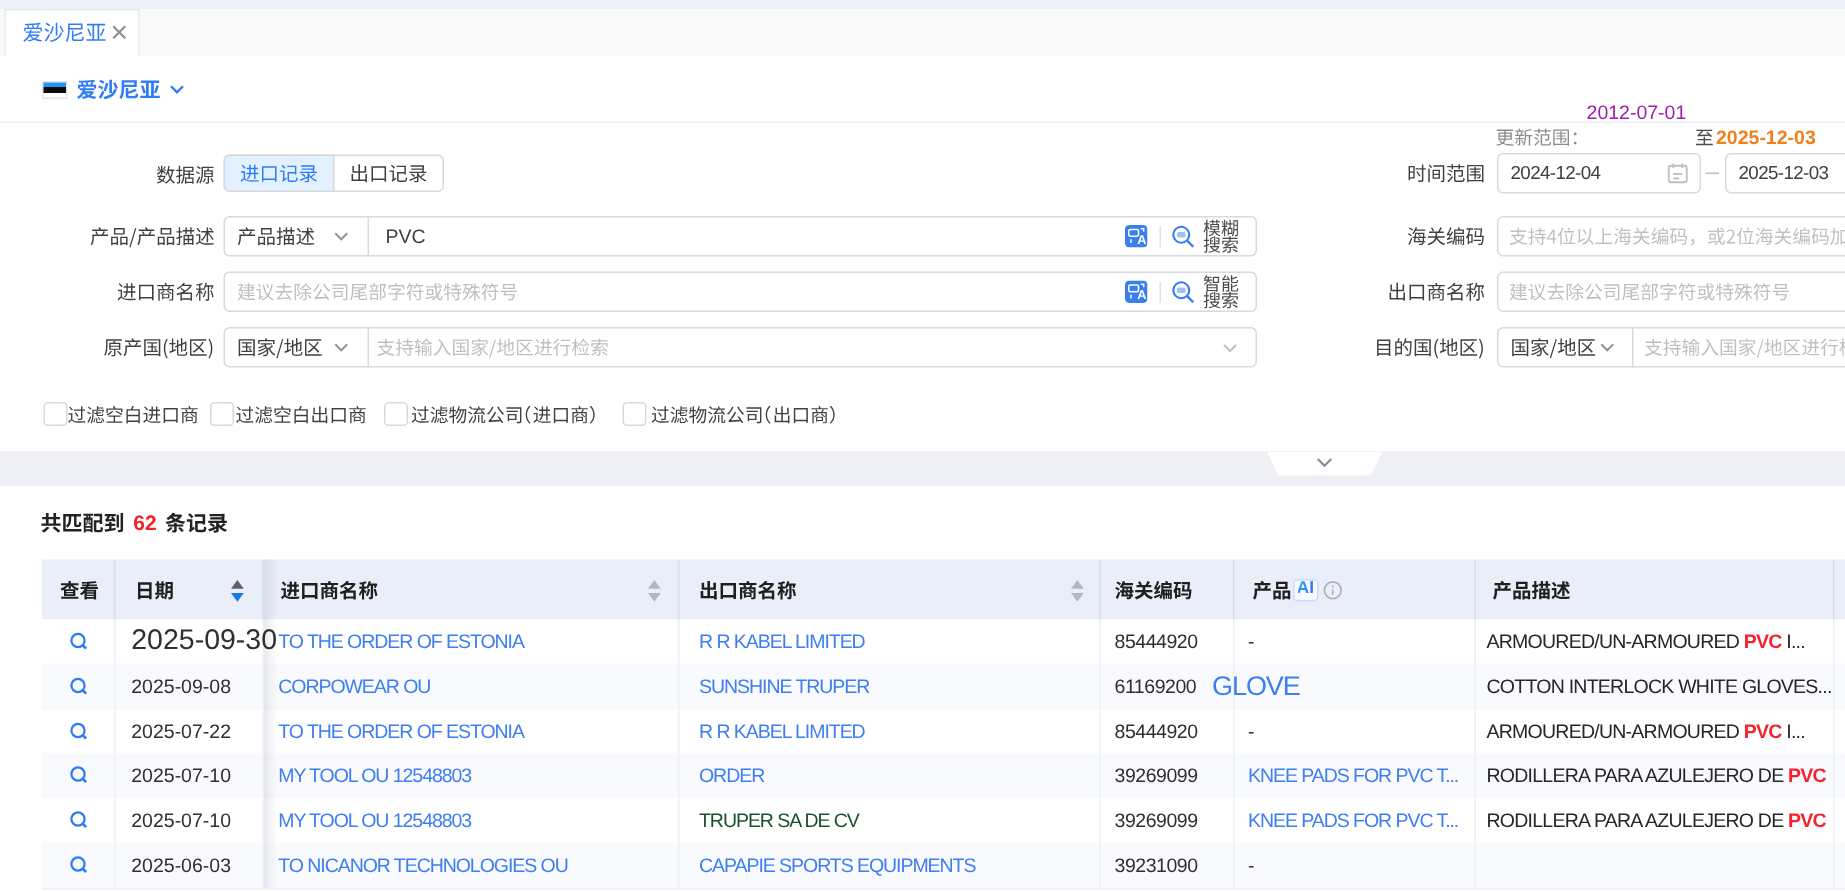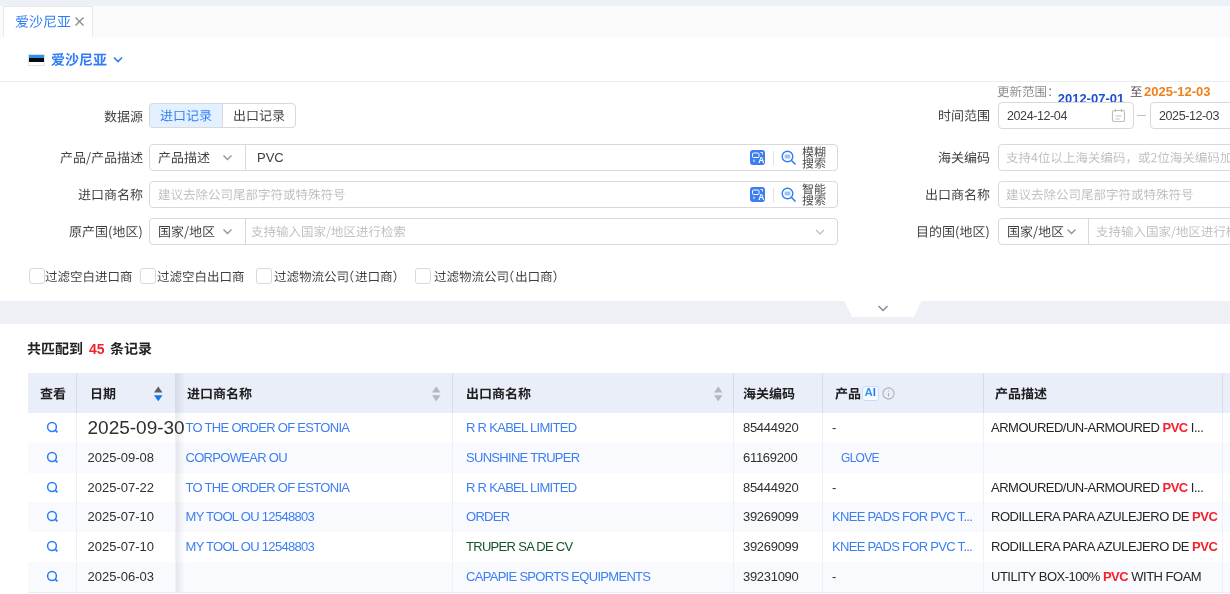--- a/index.html
+++ b/index.html
@@ -111,21 +111,21 @@
     </svg>
 <svg class="ab" style="left:251px;top:223px" width="156" height="17">
       <path transform="translate(0,13.25) scale(0.0125,-0.0125)" fill="#bfbfbf" d="M459 840V687H77V613H459V458H123V385H230L208 377C262 269 337 180 431 110C315 52 179 15 36 -8C51 -25 70 -60 77 -80C230 -52 375 -7 501 63C616 -5 754 -50 917 -74C928 -54 948 -21 965 -3C815 16 684 54 576 110C690 188 782 293 839 430L787 461L773 458H537V613H921V687H537V840ZM286 385H729C677 287 600 210 504 151C410 212 336 290 286 385Z M1448 204C1491 150 1539 74 1558 26L1620 65C1599 113 1549 185 1506 237ZM1626 835V710H1413V642H1626V515H1362V446H1758V334H1373V265H1758V11C1758 -2 1754 -7 1739 -7C1724 -8 1671 -9 1615 -6C1625 -27 1635 -58 1638 -79C1712 -79 1761 -78 1790 -67C1821 -55 1830 -34 1830 11V265H1954V334H1830V446H1960V515H1698V642H1912V710H1698V835ZM1171 839V638H1042V568H1171V351C1117 334 1067 320 1028 309L1047 235L1171 275V11C1171 -4 1166 -8 1154 -8C1142 -8 1103 -8 1060 -7C1069 -28 1079 -59 1081 -77C1144 -78 1183 -75 1207 -63C1232 -51 1241 -31 1241 10V298L1350 334L1340 403L1241 372V568H1347V638H1241V839Z M2734 447V85H2793V447ZM2861 484V5C2861 -6 2857 -9 2846 -10C2833 -10 2793 -10 2747 -9C2757 -27 2765 -54 2767 -71C2826 -71 2866 -70 2890 -60C2915 -49 2922 -31 2922 5V484ZM2071 330C2079 338 2108 344 2140 344H2219V206C2152 190 2090 176 2042 167L2059 96L2219 137V-79H2285V154L2368 176L2362 239L2285 221V344H2365V413H2285V565H2219V413H2132C2158 483 2183 566 2203 652H2367V720H2217C2225 756 2231 792 2236 827L2166 839C2162 800 2157 759 2150 720H2047V652H2137C2119 569 2100 501 2091 475C2077 430 2065 398 2048 393C2056 376 2067 344 2071 330ZM2659 843C2593 738 2469 639 2348 583C2366 568 2386 545 2397 527C2424 541 2451 557 2477 574V532H2847V581C2872 566 2899 551 2926 537C2935 557 2956 581 2974 596C2869 641 2774 698 2698 783L2720 816ZM2506 594C2562 635 2615 683 2659 734C2710 678 2765 633 2826 594ZM2614 406V327H2477V406ZM2415 466V-76H2477V130H2614V-1C2614 -10 2612 -12 2604 -13C2594 -13 2568 -13 2537 -12C2546 -30 2554 -57 2556 -74C2599 -74 2630 -74 2651 -63C2672 -52 2677 -33 2677 -1V466ZM2477 269H2614V187H2477Z M3295 755C3361 709 3412 653 3456 591C3391 306 3266 103 3041 -13C3061 -27 3096 -58 3110 -73C3313 45 3441 229 3517 491C3627 289 3698 58 3927 -70C3931 -46 3951 -6 3964 15C3631 214 3661 590 3341 819Z M4592 320C4629 286 4671 238 4691 206L4743 237C4722 268 4679 315 4641 347ZM4228 196V132H4777V196H4530V365H4732V430H4530V573H4756V640H4242V573H4459V430H4270V365H4459V196ZM4086 795V-80H4162V-30H4835V-80H4914V795ZM4162 40V725H4835V40Z M5423 824C5436 802 5450 775 5461 750H5084V544H5157V682H5846V544H5923V750H5551C5539 780 5519 817 5501 847ZM5790 481C5734 429 5647 363 5571 313C5548 368 5514 421 5467 467C5492 484 5516 501 5537 520H5789V586H5209V520H5438C5342 456 5205 405 5080 374C5093 360 5114 329 5121 315C5217 343 5321 383 5411 433C5430 415 5446 395 5460 374C5373 310 5204 238 5078 207C5091 191 5108 165 5116 148C5236 185 5391 256 5489 324C5501 300 5510 277 5516 254C5416 163 5221 69 5061 32C5076 15 5092 -13 5100 -32C5244 12 5416 95 5530 182C5539 101 5521 33 5491 10C5473 -7 5454 -10 5427 -10C5406 -10 5372 -9 5336 -5C5348 -26 5355 -56 5356 -76C5388 -77 5420 -78 5441 -78C5487 -78 5513 -70 5545 -43C5601 -1 5625 124 5591 253L5639 282C5693 136 5788 20 5916 -38C5927 -18 5949 9 5966 23C5840 73 5744 186 5697 319C5752 355 5806 395 5852 432Z M6011 -179H6078L6377 794H6311Z M6821 747V473L6713 428L6741 361L6821 395V79C6821 -30 6854 -57 6969 -57C6995 -57 7188 -57 7216 -57C7320 -57 7345 -13 7356 125C7336 128 7306 140 7289 153C7282 38 7272 11 7213 11C7173 11 7005 11 6972 11C6905 11 6893 22 6893 77V426L7027 483V143H7098V513L7238 573C7238 412 7236 301 7231 277C7226 254 7217 250 7201 250C7191 250 7158 250 7134 252C7143 235 7149 206 7152 186C7180 186 7220 186 7246 194C7276 201 7295 219 7301 260C7308 299 7310 449 7310 637L7314 651L7261 671L7247 660L7232 646L7098 590V840H7027V560L6893 504V747ZM6425 154 6455 79C6543 118 6657 169 6764 219L6747 286L6633 238V528H6751V599H6633V828H6562V599H6434V528H6562V208C6510 187 6463 168 6425 154Z M8319 786H7489V-50H8344V22H7563V713H8319ZM7651 585C7729 521 7816 445 7897 369C7812 283 7716 207 7618 149C7636 136 7665 107 7678 92C7772 154 7864 231 7950 319C8037 236 8114 155 8164 92L8225 147C8171 210 8090 291 8001 374C8073 455 8139 544 8194 637L8123 665C8075 580 8015 498 7947 422C7866 496 7781 568 7705 629Z M8473 778C8528 728 8595 655 8626 609L8684 657C8651 701 8582 770 8527 819ZM9112 819V658H8947V819H8873V658H8731V586H8873V469L8871 407H8725V335H8863C8848 259 8815 185 8740 128C8756 117 8784 89 8794 74C8883 142 8922 239 8937 335H9112V80H9187V335H9336V407H9187V586H9316V658H9187V819ZM8947 586H9112V407H8945L8947 468ZM8654 478H8442V408H8580V121C8535 104 8483 60 8430 2L8480 -66C8532 2 8581 61 8615 61C8637 61 8669 28 8711 2C8780 -42 8864 -53 8988 -53C9083 -53 9263 -47 9334 -43C9335 -21 9347 15 9356 35C9259 24 9108 16 8990 16C8877 16 8793 23 8727 64C8694 85 8673 104 8654 115Z M9827 780V708H10319V780ZM9659 841C9608 768 9511 679 9427 622C9440 608 9461 579 9471 562C9561 626 9664 724 9731 811ZM9783 504V432H10120V17C10120 1 10113 -4 10094 -5C10076 -6 10008 -6 9937 -3C9948 -25 9959 -56 9962 -77C10060 -77 10117 -77 10151 -66C10184 -53 10196 -30 10196 16V432H10347V504ZM9699 626C9630 512 9520 396 9417 322C9432 307 9459 274 9470 259C9507 289 9546 325 9584 364V-83H9658V446C9700 496 9738 548 9770 600Z M10860 530V465H11199V530ZM10789 355C10817 279 10845 179 10853 113L10915 131C10906 195 10878 294 10848 370ZM10983 383C11001 307 11018 208 11023 142L11086 153C11080 218 11062 315 11042 391ZM10571 840V650H10441V580H10564C10537 448 10481 293 10425 211C10437 193 10455 160 10463 138C10503 200 10541 300 10571 404V-79H10640V442C10666 393 10695 335 10708 304L10753 357C10738 387 10663 505 10640 539V580H10744V650H10640V840ZM11016 847C10948 706 10829 579 10703 502C10717 487 10739 455 10748 440C10850 511 10950 611 11026 726C11103 626 11218 518 11319 451C11327 471 11344 501 11358 519C11256 579 11131 689 11062 786L11082 823ZM10735 35V-32H11330V35H11146C11198 129 11258 265 11300 373L11234 391C11199 284 11136 131 11082 35Z M12025 104C12110 58 12217 -12 12269 -58L12330 -14C12273 32 12165 98 12082 141ZM11682 136C11625 82 11535 26 11453 -11C11470 -23 11498 -47 11511 -61C11590 -20 11686 46 11750 109ZM11586 319C11603 326 11629 329 11813 341C11731 302 11661 272 11629 260C11571 236 11527 222 11494 219C11501 200 11511 166 11514 153C11540 162 11579 166 11871 185V10C11871 -2 11867 -6 11850 -6C11835 -8 11781 -8 11719 -6C11731 -26 11743 -54 11747 -75C11820 -75 11871 -75 11902 -63C11935 -52 11944 -32 11944 8V189L12189 204C12216 176 12240 148 12256 126L12314 166C12271 221 12181 304 12110 362L12057 328C12083 306 12111 281 12138 255L11701 232C11842 285 11984 352 12119 434L12065 480C12021 451 11973 424 11924 398L11701 385C11770 419 11839 460 11902 505L11872 528H12254V405H12328V593H11931V686H12315V752H11931V841H11853V752H11468V686H11853V593H11458V405H11529V528H11826C11755 473 11666 425 11638 411C11610 396 11585 387 11566 385C11573 367 11583 333 11586 319Z"></path>
     </svg>
 <svg class="ab" style="left:814px;top:228px" width="12" height="9">
       <path d="M2 2 L6 6 L10 2" stroke="#bfbfbf" stroke-width="1.3" fill="none"></path>
     </svg>
 <svg class="ab" style="left:997px;top:83px" width="64" height="17">
       <path transform="translate(0,13.25) scale(0.0125,-0.0125)" fill="#8c8c8c" d="M252 238 188 212C222 154 264 108 313 71C252 36 166 7 47 -15C63 -32 83 -64 92 -81C222 -53 315 -16 382 28C520 -45 704 -68 937 -77C941 -52 955 -20 969 -3C745 3 572 18 443 76C495 127 522 185 534 247H873V634H545V719H935V787H65V719H467V634H156V247H455C443 199 420 154 374 114C326 146 285 186 252 238ZM228 411H467V371C467 350 467 329 465 309H228ZM543 309C544 329 545 349 545 370V411H798V309ZM228 571H467V471H228ZM545 571H798V471H545Z M1360 213C1390 163 1426 95 1442 51L1495 83C1480 125 1444 190 1411 240ZM1135 235C1115 174 1082 112 1041 68C1056 59 1082 40 1094 30C1133 77 1173 150 1196 220ZM1553 744V400C1553 267 1545 95 1460 -25C1476 -34 1506 -57 1518 -71C1610 59 1623 256 1623 400V432H1775V-75H1848V432H1958V502H1623V694C1729 710 1843 736 1927 767L1866 822C1794 792 1665 762 1553 744ZM1214 827C1230 799 1246 765 1258 735H1061V672H1503V735H1336C1323 768 1301 811 1282 844ZM1377 667C1365 621 1342 553 1323 507H1046V443H1251V339H1050V273H1251V18C1251 8 1249 5 1239 5C1228 4 1197 4 1162 5C1172 -13 1182 -41 1184 -59C1233 -59 1267 -58 1290 -47C1313 -36 1320 -18 1320 17V273H1507V339H1320V443H1519V507H1391C1410 549 1429 603 1447 652ZM1126 651C1146 606 1161 546 1165 507L1230 525C1225 563 1208 622 1187 665Z M2075 -15 2127 -77C2201 -1 2289 96 2358 181L2317 238C2239 146 2140 44 2075 -15ZM2116 528C2175 495 2258 445 2299 415L2342 472C2299 500 2217 546 2158 577ZM2056 338C2118 309 2202 266 2244 239L2286 297C2242 323 2157 363 2097 389ZM2410 541V65C2410 -38 2446 -63 2565 -63C2591 -63 2787 -63 2815 -63C2923 -63 2948 -22 2960 115C2938 120 2906 133 2888 145C2881 31 2871 9 2811 9C2769 9 2601 9 2568 9C2500 9 2487 18 2487 65V470H2796V288C2796 275 2792 271 2773 270C2755 269 2694 269 2623 271C2635 251 2648 221 2652 200C2737 200 2793 201 2827 212C2862 224 2871 246 2871 288V541ZM2638 840V753H2359V840H2283V753H2058V683H2283V586H2359V683H2638V586H2715V683H2944V753H2715V840Z M3222 625V562H3458V480H3265V419H3458V333H3208V269H3458V64H3529V269H3714C3707 213 3699 188 3690 178C3684 171 3676 171 3663 171C3650 171 3618 171 3582 175C3591 158 3598 133 3599 115C3637 113 3674 114 3693 115C3716 116 3730 122 3744 135C3764 155 3774 202 3784 305C3786 315 3787 333 3787 333H3529V419H3739V480H3529V562H3778V625H3529V705H3458V625ZM3082 799V-79H3153V-30H3846V-79H3920V799ZM3153 34V733H3846V34Z M4250 486C4290 486 4326 515 4326 560C4326 606 4290 636 4250 636C4210 636 4174 606 4174 560C4174 515 4210 486 4250 486ZM4250 -4C4290 -4 4326 26 4326 71C4326 117 4290 146 4250 146C4210 146 4174 117 4174 71C4174 26 4210 -4 4250 -4Z"></path>
     </svg>
-<div class="ab lt" style="left:1057.7px;top:99px;font-size:13px;color:#1d4ed8;font-weight:700;letter-spacing:0px">2012-07-01</div>
+<div class="ab lt" style="left:1057.7px;top:75px;font-size:13px;color:#a21caf;font-weight:400;letter-spacing:0px">2012-07-01</div>
 <svg class="ab" style="left:1129.5px;top:83px" width="14" height="17">
       <path transform="translate(0,13.25) scale(0.0125,-0.0125)" fill="#4a4a4a" d="M146 423C184 436 238 437 783 463C808 437 830 412 845 391L910 437C856 505 743 603 653 670L594 631C635 600 679 563 719 525L254 507C317 564 381 636 442 714H917V785H77V714H343C283 635 216 566 191 544C164 518 142 501 122 497C130 477 143 439 146 423ZM460 415V285H142V215H460V30H54V-41H948V30H537V215H864V285H537V415Z"></path>
     </svg>
 <div class="ab lt" style="left:1144px;top:91.5px;font-size:13px;color:#f0811a;font-weight:700;letter-spacing:0px">2025-12-03</div>
 <svg class="ab" style="left:938px;top:107px" width="53" height="17">
       <path transform="translate(0,13.44) scale(0.013,-0.013)" fill="#404040" d="M474 452C527 375 595 269 627 208L693 246C659 307 590 409 536 485ZM324 402V174H153V402ZM324 469H153V688H324ZM81 756V25H153V106H394V756ZM764 835V640H440V566H764V33C764 13 756 6 736 6C714 4 640 4 562 7C573 -15 585 -49 590 -70C690 -70 754 -69 790 -56C826 -44 840 -22 840 33V566H962V640H840V835Z M1091 615V-80H1168V615ZM1106 791C1152 747 1204 684 1227 644L1289 684C1265 726 1211 785 1164 827ZM1379 295H1619V160H1379ZM1379 491H1619V358H1379ZM1311 554V98H1690V554ZM1352 784V713H1836V11C1836 -2 1832 -6 1819 -7C1806 -7 1765 -8 1723 -6C1733 -25 1743 -57 1747 -75C1808 -75 1851 -75 1878 -63C1904 -50 1913 -31 1913 11V784Z M2075 -15 2127 -77C2201 -1 2289 96 2358 181L2317 238C2239 146 2140 44 2075 -15ZM2116 528C2175 495 2258 445 2299 415L2342 472C2299 500 2217 546 2158 577ZM2056 338C2118 309 2202 266 2244 239L2286 297C2242 323 2157 363 2097 389ZM2410 541V65C2410 -38 2446 -63 2565 -63C2591 -63 2787 -63 2815 -63C2923 -63 2948 -22 2960 115C2938 120 2906 133 2888 145C2881 31 2871 9 2811 9C2769 9 2601 9 2568 9C2500 9 2487 18 2487 65V470H2796V288C2796 275 2792 271 2773 270C2755 269 2694 269 2623 271C2635 251 2648 221 2652 200C2737 200 2793 201 2827 212C2862 224 2871 246 2871 288V541ZM2638 840V753H2359V840H2283V753H2058V683H2283V586H2359V683H2638V586H2715V683H2944V753H2715V840Z M3222 625V562H3458V480H3265V419H3458V333H3208V269H3458V64H3529V269H3714C3707 213 3699 188 3690 178C3684 171 3676 171 3663 171C3650 171 3618 171 3582 175C3591 158 3598 133 3599 115C3637 113 3674 114 3693 115C3716 116 3730 122 3744 135C3764 155 3774 202 3784 305C3786 315 3787 333 3787 333H3529V419H3739V480H3529V562H3778V625H3529V705H3458V625ZM3082 799V-79H3153V-30H3846V-79H3920V799ZM3153 34V733H3846V34Z"></path>
     </svg>
 <div class="ab inp" style="left:998px;top:102px;width:136px;height:27px"></div>
 <div class="ab lt" style="left:1007px;top:115.5px;font-size:12.5px;color:#404040;font-weight:400;letter-spacing:-0.4px">2024-12-04</div>
 <svg class="ab" style="left:1111px;top:108px" width="15" height="15">
@@ -181,21 +181,21 @@
     </svg>
 <div class="ab" style="left:0;top:301px;width:1230px;height:23px;background:#eef0f5"></div>
 <div class="ab" style="left:844.5px;top:301px;width:77px;height:16.3px;background:#fff;clip-path:polygon(0 0,100% 0,90% 100%,10% 100%)"></div>
 <svg class="ab" style="left:875px;top:303px" width="16" height="12">
       <path d="M3.5 3 L8 7.5 L12.5 3" stroke="#8a8a99" stroke-width="1.5" fill="none"></path>
     </svg>
 <div class="ab" style="left:0;top:324px;width:1230px;height:270px;background:#fff"></div>
 <svg class="ab" style="left:26.5px;top:339.2px" width="57" height="19">
       <path transform="translate(0,14.82) scale(0.014,-0.014)" fill="#222" d="M570 137C658 68 778 -30 833 -90L952 -20C889 42 764 135 679 197ZM303 193C251 126 145 44 50 -6C78 -26 123 -64 148 -90C246 -33 356 58 431 144ZM79 657V541H260V349H44V232H959V349H741V541H928V657H741V843H615V657H385V843H260V657ZM385 349V541H615V349Z M1928 795H1081V-38H1947V77H1200V680H1349C1346 456 1336 323 1209 240C1235 219 1269 174 1283 145C1441 247 1462 419 1466 680H1598V324C1598 210 1622 173 1723 173C1743 173 1798 173 1819 173C1903 173 1933 219 1945 375C1913 384 1863 402 1840 423C1836 304 1831 283 1807 283C1795 283 1753 283 1743 283C1718 283 1715 288 1715 325V680H1928Z M2537 804V688H2820V500H2540V83C2540 -42 2576 -76 2687 -76C2710 -76 2803 -76 2827 -76C2931 -76 2963 -25 2975 145C2943 152 2893 173 2867 193C2861 60 2855 36 2817 36C2796 36 2722 36 2704 36C2665 36 2659 41 2659 83V386H2820V323H2936V804ZM2152 141H2386V72H2152ZM2152 224V302C2164 295 2186 277 2195 266C2241 317 2252 391 2252 448V528H2286V365C2286 306 2299 292 2342 292C2351 292 2368 292 2377 292H2386V224ZM2042 813V708H2177V627H2061V-84H2152V-21H2386V-70H2481V627H2375V708H2500V813ZM2255 627V708H2295V627ZM2152 304V528H2196V449C2196 403 2192 348 2152 304ZM2342 528H2386V350L2380 354C2379 352 2376 351 2367 351C2363 351 2353 351 2350 351C2342 351 2342 352 2342 366Z M3623 756V149H3733V756ZM3814 839V61C3814 44 3809 39 3791 39C3774 38 3719 38 3666 40C3683 9 3702 -43 3708 -74C3786 -74 3842 -70 3881 -52C3919 -33 3931 -2 3931 61V839ZM3051 59 3077 -52C3213 -28 3404 7 3580 40L3573 143L3382 111V227H3562V331H3382V421H3268V331H3085V227H3268V92C3186 79 3111 67 3051 59ZM3118 424C3148 436 3190 440 3467 463C3476 445 3484 428 3490 414L3582 473C3556 532 3494 621 3442 687H3584V791H3061V687H3187C3164 634 3137 590 3127 575C3111 552 3095 537 3079 532C3092 502 3111 447 3118 424ZM3355 638C3373 613 3393 585 3411 557L3230 545C3262 588 3292 638 3317 687H3437Z"></path>
     </svg>
-<div class="ab lt" style="left:88.9px;top:348.7px;font-size:14px;color:#f5222d;font-weight:700;letter-spacing:0px">45</div>
+<div class="ab lt" style="left:88.9px;top:348.7px;font-size:14px;color:#f5222d;font-weight:700;letter-spacing:0px">62</div>
 <svg class="ab" style="left:109.8px;top:339.2px" width="43" height="19">
       <path transform="translate(0,14.82) scale(0.014,-0.014)" fill="#222" d="M269 179C223 125 138 63 69 29C94 9 130 -31 148 -56C220 -13 311 67 364 137ZM627 118C691 64 769 -14 803 -66L894 2C856 54 776 128 711 178ZM633 667C597 629 553 596 504 567C451 596 405 630 368 667ZM357 852C307 761 210 666 62 599C90 581 129 538 147 510C199 538 245 568 286 600C318 568 352 539 389 512C280 468 155 440 27 424C48 397 71 348 81 317C233 341 380 381 506 443C620 387 752 350 901 329C915 360 947 410 972 436C844 450 727 475 625 513C706 569 773 640 820 726L739 774L718 769H450C464 788 477 807 489 827ZM437 379V298H142V196H437V31C437 20 433 17 421 16C408 16 363 16 328 17C343 -12 358 -56 363 -88C427 -88 476 -87 512 -70C549 -53 559 -25 559 29V196H869V298H559V379Z M1102 760C1159 709 1234 635 1267 588L1353 673C1315 718 1238 787 1182 834ZM1038 543V428H1184V120C1184 66 1155 27 1133 9C1152 -9 1184 -53 1195 -78C1213 -56 1245 -29 1417 96C1405 119 1388 169 1381 201L1303 147V543ZM1413 785V666H1791V462H1434V91C1434 -38 1476 -73 1610 -73C1638 -73 1768 -73 1798 -73C1922 -73 1957 -24 1972 149C1938 158 1886 178 1858 199C1851 65 1843 42 1789 42C1758 42 1649 42 1623 42C1567 42 1558 49 1558 92V349H1791V300H1912V785Z M2116 295C2179 259 2260 204 2297 166L2382 248C2341 286 2258 337 2196 368ZM2121 801V691H2705L2703 638H2154V531H2697L2694 477H2061V373H2435V215C2294 160 2147 105 2052 73L2118 -35C2210 2 2324 51 2435 100V26C2435 12 2429 8 2413 8C2398 7 2340 7 2292 10C2308 -19 2326 -62 2333 -93C2409 -94 2463 -92 2504 -77C2545 -61 2558 -34 2558 23V166C2639 66 2744 -10 2876 -54C2894 -21 2929 28 2956 52C2862 77 2780 117 2713 170C2771 206 2838 254 2896 301L2797 373H2943V477H2821C2831 580 2838 696 2839 800L2743 805L2721 801ZM2558 373H2790C2750 332 2689 281 2635 242C2605 276 2579 312 2558 352Z"></path>
     </svg>
 <div class="ab" style="left:28px;top:373px;width:1202px;height:40px;background:#eaeef9"></div>
 <div class="ab" style="left:28px;top:413px;width:1202px;height:29.8px;background:#fff"></div>
 <div class="ab" style="left:28px;top:442.8px;width:1202px;height:1px;background:#ebeef5"></div>
 <div class="ab" style="left:28px;top:442.8px;width:1202px;height:29.8px;background:#f9fafd"></div>
 <div class="ab" style="left:28px;top:472.6px;width:1202px;height:1px;background:#ebeef5"></div>
 <div class="ab" style="left:28px;top:472.6px;width:1202px;height:29.8px;background:#fff"></div>
 <div class="ab" style="left:28px;top:502.4px;width:1202px;height:1px;background:#ebeef5"></div>
@@ -270,21 +270,22 @@
 <div class="ab lt" style="left:832px;top:427.9px;font-size:13px;color:#2f2f2f;font-weight:400;letter-spacing:0px">-</div>
 <div class="ab lt" style="left:991px;top:427.9px;font-size:13px;color:#262626;font-weight:400;letter-spacing:-0.5px"><span style="color:#262626;font-weight:400">ARMOURED/UN-ARMOURED </span><span style="color:#f5222d;font-weight:700">PVC</span><span style="color:#262626;font-weight:400"> I...</span></div>
 <svg class="ab" style="left:45.8px;top:450.7px" width="14" height="14">
       <circle cx="6" cy="6" r="4.4" fill="none" stroke="#2b7cf6" stroke-width="1.5"></circle>
       <path d="M9.2 9.2 L11.4 11.4" stroke="#2b7cf6" stroke-width="1.8"></path>
     </svg>
 <div class="ab lt" style="left:87.5px;top:457.7px;font-size:13px;color:#2f2f2f;font-weight:400;letter-spacing:0px">2025-09-08</div>
 <div class="ab lt" style="left:185.5px;top:457.7px;font-size:13px;color:#3d7ef2;font-weight:400;letter-spacing:-0.7px">CORPOWEAR OU</div>
 <div class="ab lt" style="left:466px;top:457.7px;font-size:13px;color:#3d7ef2;font-weight:400;letter-spacing:-0.7px">SUNSHINE TRUPER</div>
 <div class="ab lt" style="left:743px;top:457.7px;font-size:13px;color:#2f2f2f;font-weight:400;letter-spacing:-0.3px">61169200</div>
-<div class="ab lt" style="left:841px;top:457.7px;font-size:12px;color:#3d7ef2;font-weight:400;letter-spacing:-0.7px">GLOVE</div>
+<div class="ab lt" style="left:808px;top:457.7px;font-size:18px;color:#3d7ef2;font-weight:400;letter-spacing:-0.7px">GLOVE</div>
+<div class="ab lt" style="left:991px;top:457.7px;font-size:13px;color:#262626;font-weight:400;letter-spacing:-0.5px"><span style="color:#262626;font-weight:400">COTTON INTERLOCK WHITE GLOVES...</span></div>
 <svg class="ab" style="left:45.8px;top:480.5px" width="14" height="14">
       <circle cx="6" cy="6" r="4.4" fill="none" stroke="#2b7cf6" stroke-width="1.5"></circle>
       <path d="M9.2 9.2 L11.4 11.4" stroke="#2b7cf6" stroke-width="1.8"></path>
     </svg>
 <div class="ab lt" style="left:87.5px;top:487.5px;font-size:13px;color:#2f2f2f;font-weight:400;letter-spacing:0px">2025-07-22</div>
 <div class="ab lt" style="left:185.5px;top:487.5px;font-size:13px;color:#3d7ef2;font-weight:400;letter-spacing:-0.7px">TO THE ORDER OF ESTONIA</div>
 <div class="ab lt" style="left:466px;top:487.5px;font-size:13px;color:#3d7ef2;font-weight:400;letter-spacing:-0.7px">R R KABEL LIMITED</div>
 <div class="ab lt" style="left:743px;top:487.5px;font-size:13px;color:#2f2f2f;font-weight:400;letter-spacing:-0.3px">85444920</div>
 <div class="ab lt" style="left:832px;top:487.5px;font-size:13px;color:#2f2f2f;font-weight:400;letter-spacing:0px">-</div>
 <div class="ab lt" style="left:991px;top:487.5px;font-size:13px;color:#262626;font-weight:400;letter-spacing:-0.5px"><span style="color:#262626;font-weight:400">ARMOURED/UN-ARMOURED </span><span style="color:#f5222d;font-weight:700">PVC</span><span style="color:#262626;font-weight:400"> I...</span></div>
@@ -306,16 +307,16 @@
 <div class="ab lt" style="left:185.5px;top:547.1px;font-size:13px;color:#3d7ef2;font-weight:400;letter-spacing:-0.7px">MY TOOL OU 12548803</div>
 <div class="ab lt" style="left:466px;top:547.1px;font-size:13px;color:#14532d;font-weight:400;letter-spacing:-0.7px">TRUPER SA DE CV</div>
 <div class="ab lt" style="left:743px;top:547.1px;font-size:13px;color:#2f2f2f;font-weight:400;letter-spacing:-0.3px">39269099</div>
 <div class="ab lt" style="left:832px;top:547.1px;font-size:13px;color:#3d7ef2;font-weight:400;letter-spacing:-0.7px">KNEE PADS FOR PVC T...</div>
 <div class="ab lt" style="left:991px;top:547.1px;font-size:13px;color:#262626;font-weight:400;letter-spacing:-0.5px"><span style="color:#262626;font-weight:400">RODILLERA PARA AZULEJERO DE </span><span style="color:#f5222d;font-weight:700">PVC</span></div>
 <svg class="ab" style="left:45.8px;top:569.9px" width="14" height="14">
       <circle cx="6" cy="6" r="4.4" fill="none" stroke="#2b7cf6" stroke-width="1.5"></circle>
       <path d="M9.2 9.2 L11.4 11.4" stroke="#2b7cf6" stroke-width="1.8"></path>
     </svg>
 <div class="ab lt" style="left:87.5px;top:576.9px;font-size:13px;color:#2f2f2f;font-weight:400;letter-spacing:0px">2025-06-03</div>
+<div class="ab lt" style="left:185.5px;top:576.9px;font-size:13px;color:#3d7ef2;font-weight:400;letter-spacing:-0.7px">TO NICANOR TECHNOLOGIES OU</div>
 <div class="ab lt" style="left:466px;top:576.9px;font-size:13px;color:#3d7ef2;font-weight:400;letter-spacing:-0.7px">CAPAPIE SPORTS EQUIPMENTS</div>
 <div class="ab lt" style="left:743px;top:576.9px;font-size:13px;color:#2f2f2f;font-weight:400;letter-spacing:-0.3px">39231090</div>
 <div class="ab lt" style="left:832px;top:576.9px;font-size:13px;color:#2f2f2f;font-weight:400;letter-spacing:0px">-</div>
-<div class="ab lt" style="left:991px;top:576.9px;font-size:13px;color:#262626;font-weight:400;letter-spacing:-0.5px"><span style="color:#262626;font-weight:400">UTILITY BOX-100% </span><span style="color:#f5222d;font-weight:700">PVC</span><span style="color:#262626;font-weight:400"> WITH FOAM</span></div>
 </div>
 </body></html>

